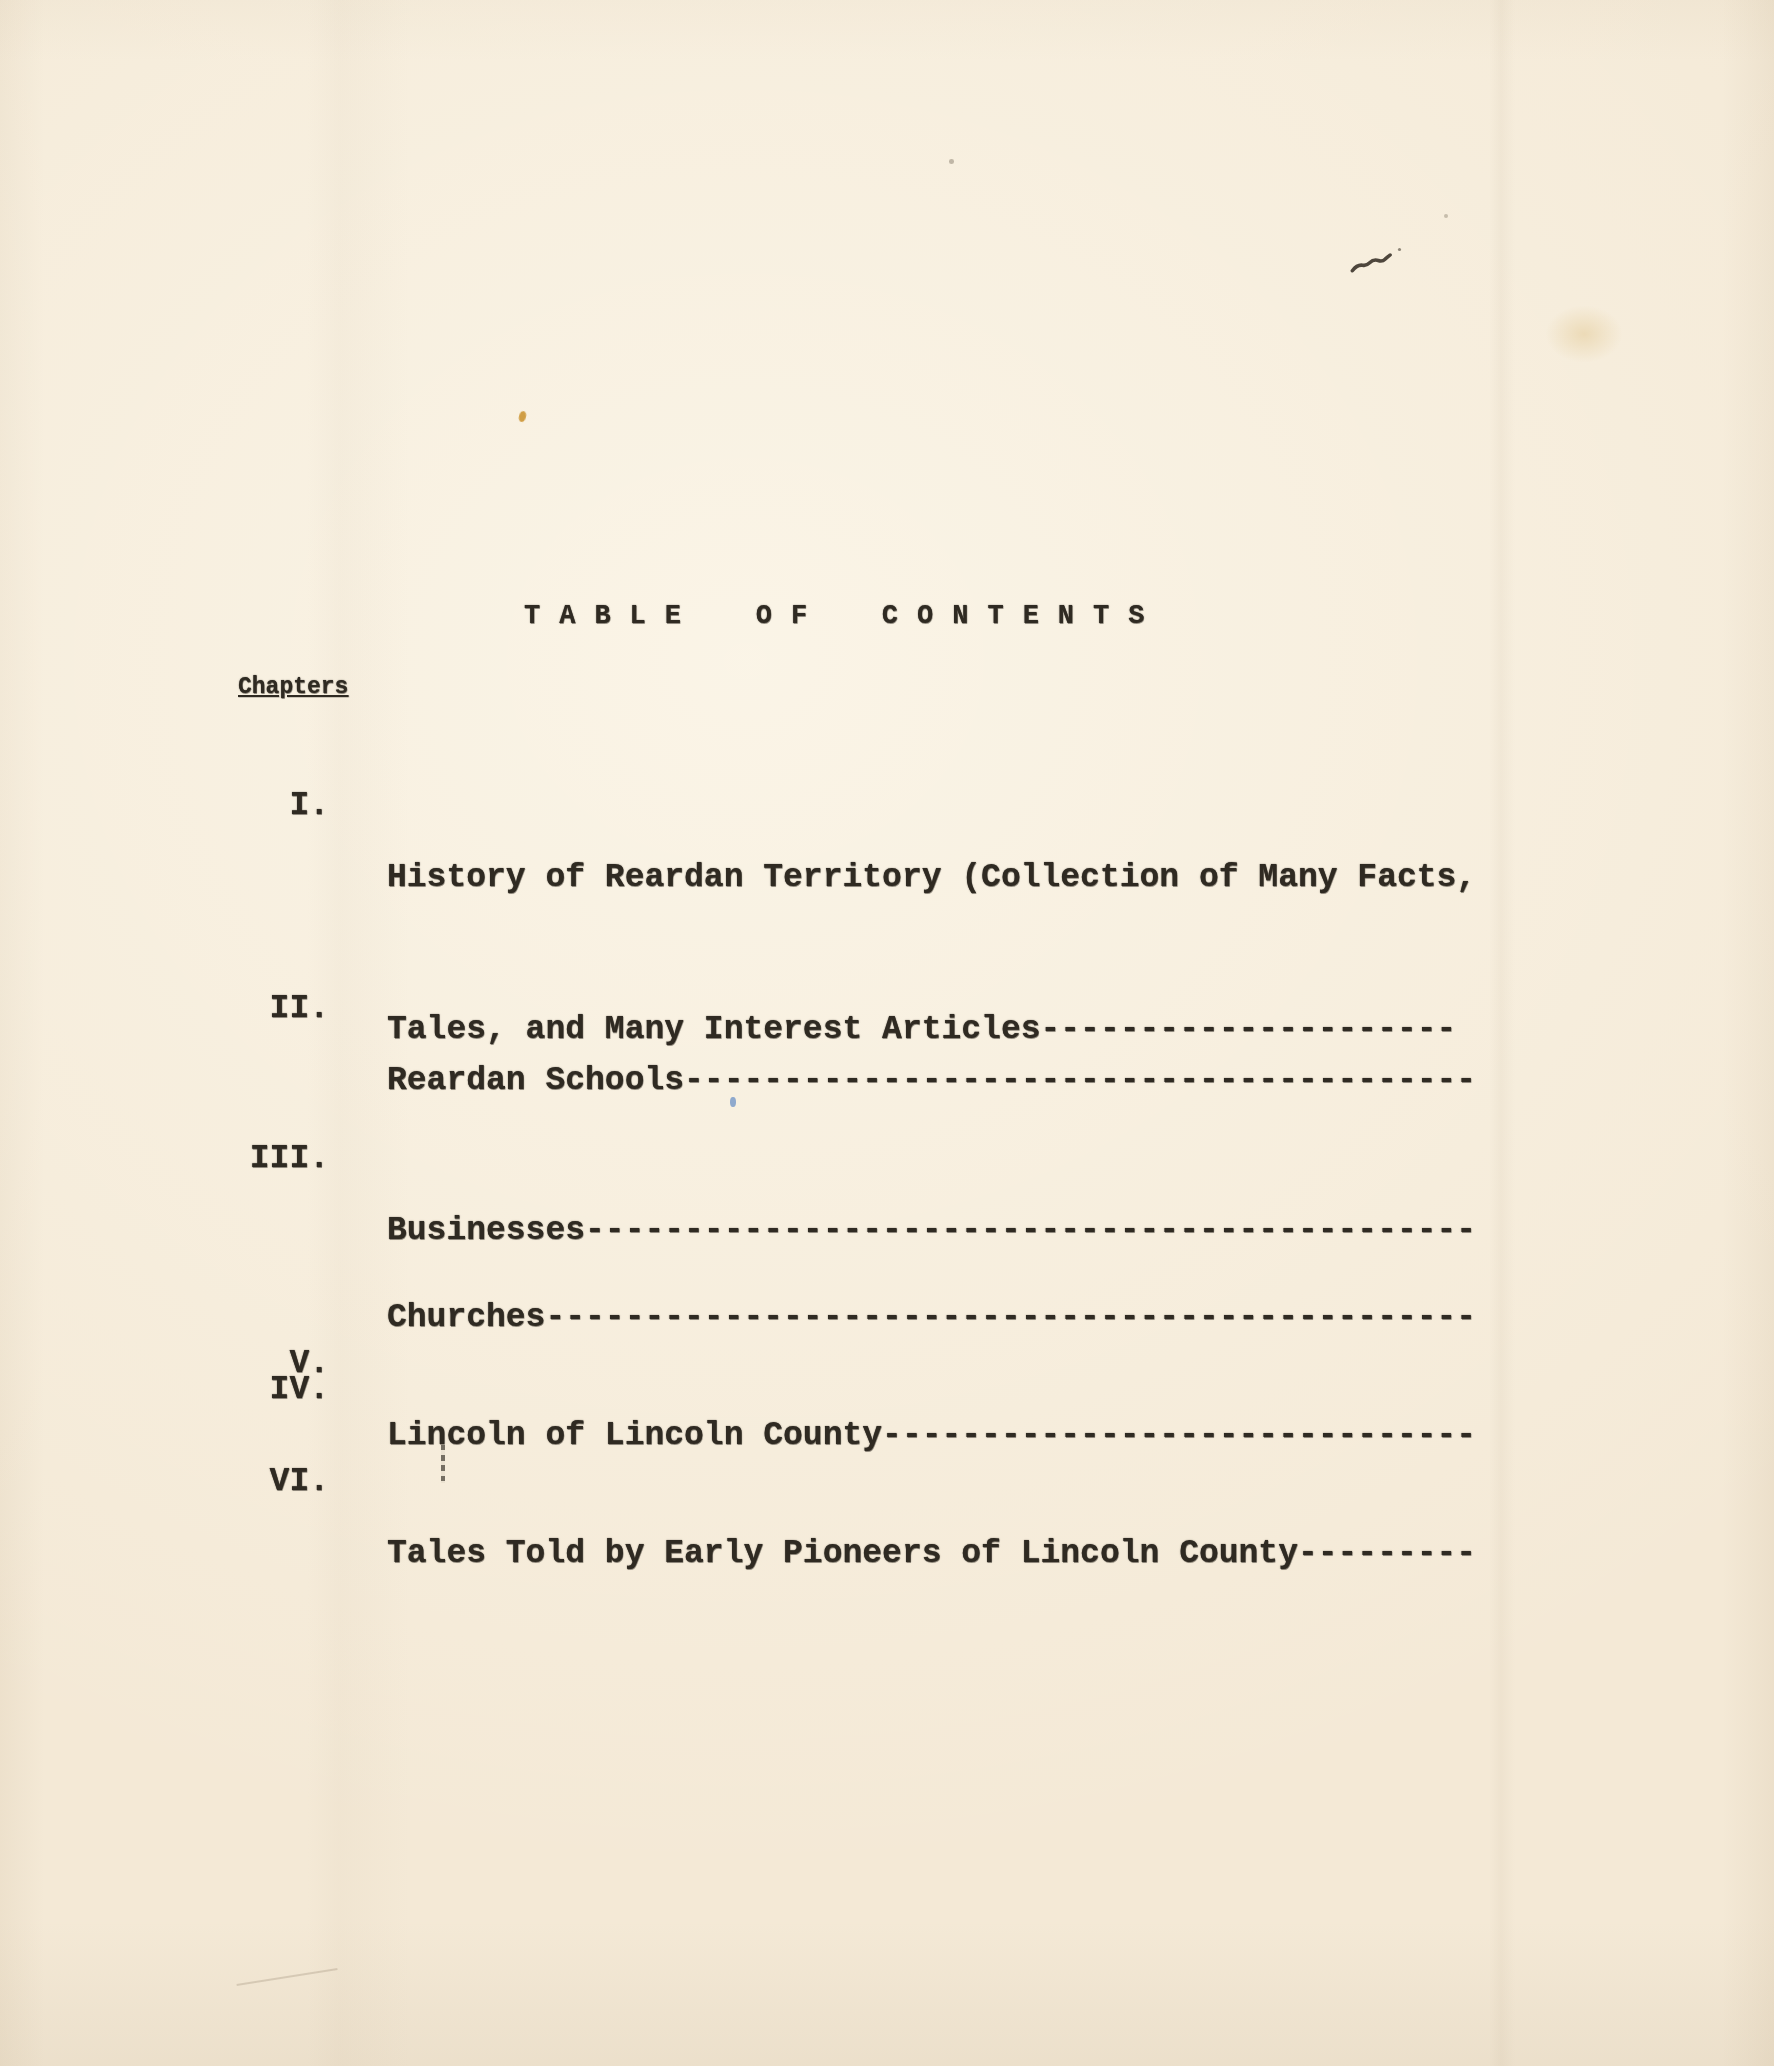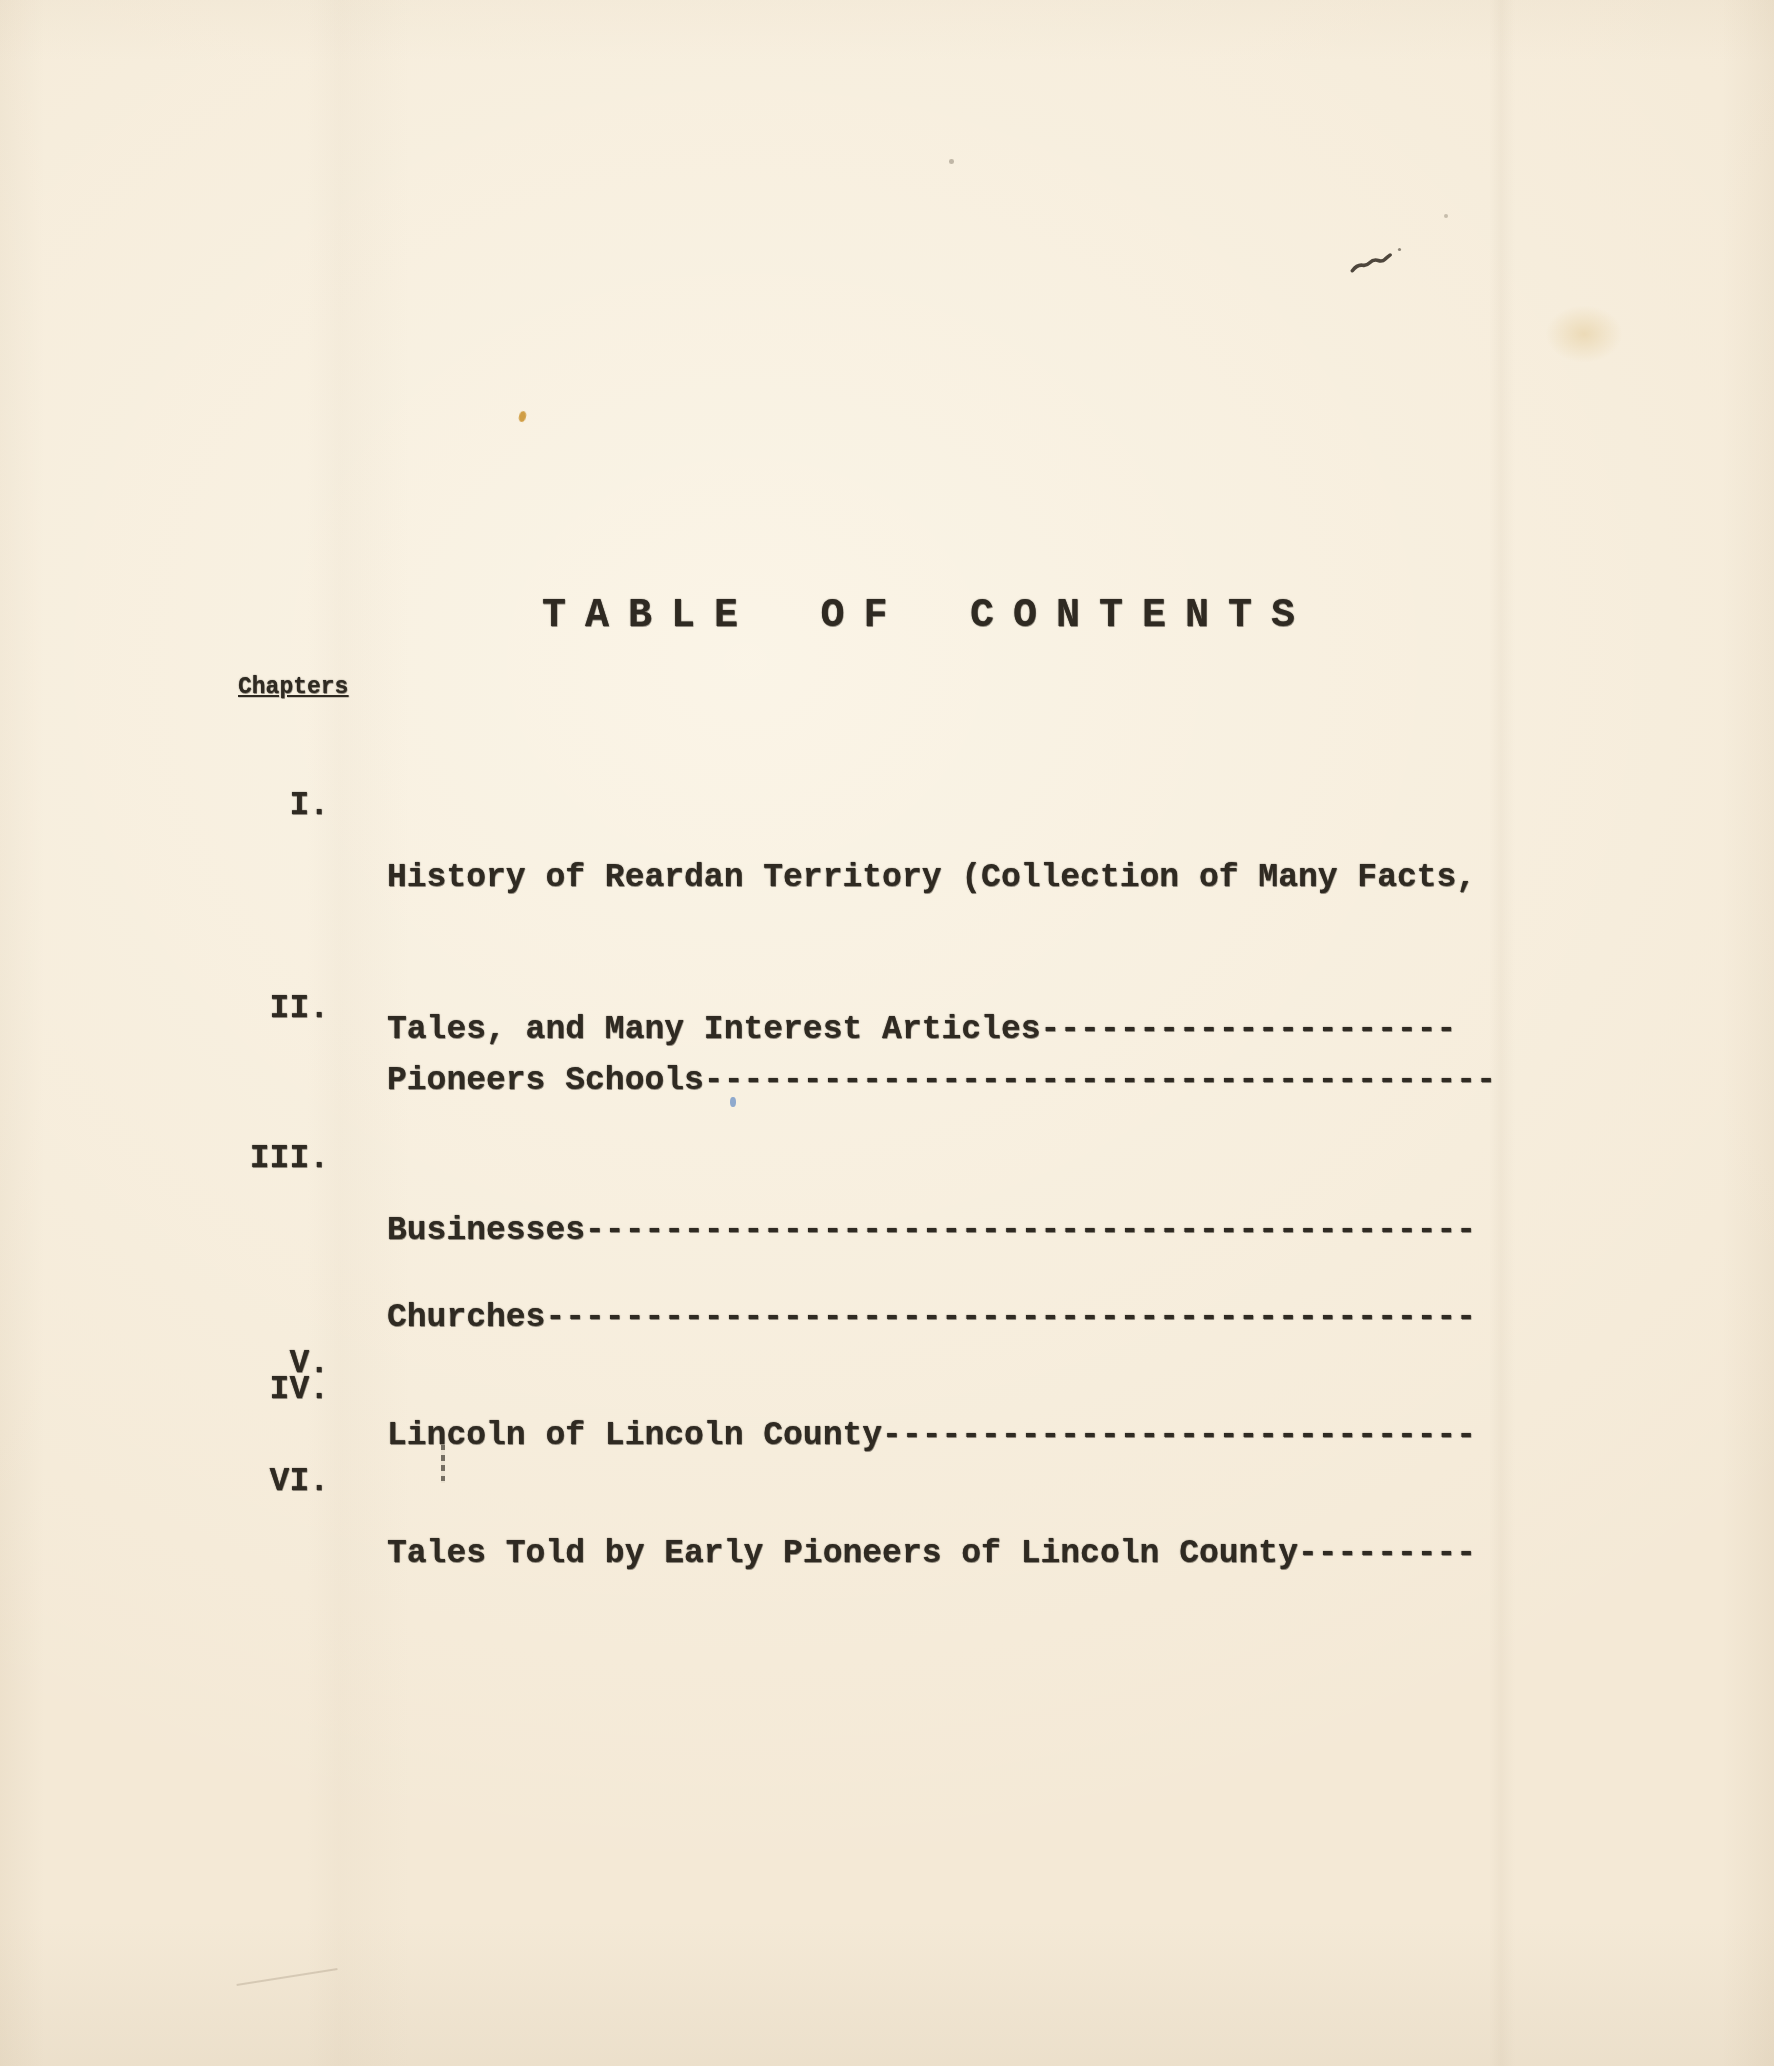--- a/index.html
+++ b/index.html
@@ -40,23 +40,23 @@
   
   .ink {
     color: #2f2a22;
     font-weight: 700;
     text-shadow: 0 0 1.3px rgba(47,42,34,0.75), 0.5px 0.5px 0.6px rgba(47,42,34,0.45);
     filter: blur(0.3px);
     white-space: pre;
   }
   .doc-title {
     position: absolute;
-    left: 542px;
+    left: 524px;
     top: 597px;
-    font-size: 40px;
+    font-size: 27px;
     line-height: 38px;
     letter-spacing: 19px;
     word-spacing: 20.5px;
   }
   .section-heading {
     position: absolute;
     left: 238px;
     top: 669px;
     font-size: 23px;
     line-height: 36px;
@@ -138,21 +138,21 @@
     <span class="num">I.</span>
     <span class="texts">
       <span class="line" style="display:block">History of Reardan Territory (Collection of Many Facts,</span>
       <span class="line" style="display:block">Tales, and Many Interest Articles---------------------</span>
     </span>
   </div>
 
   <div class="ink toc-row row-1">
     <span class="num">II.</span>
     <span class="texts">
-      <span class="line" style="display:block">Pioneers Schools----------------------------------------</span>
+      <span class="line" style="display:block">Reardan Schools----------------------------------------</span>
     </span>
   </div>
 
   <div class="ink toc-row row-2">
     <span class="num">III.</span>
     <span class="texts">
       <span class="line" style="display:block">Businesses---------------------------------------------</span>
     </span>
   </div>
 

